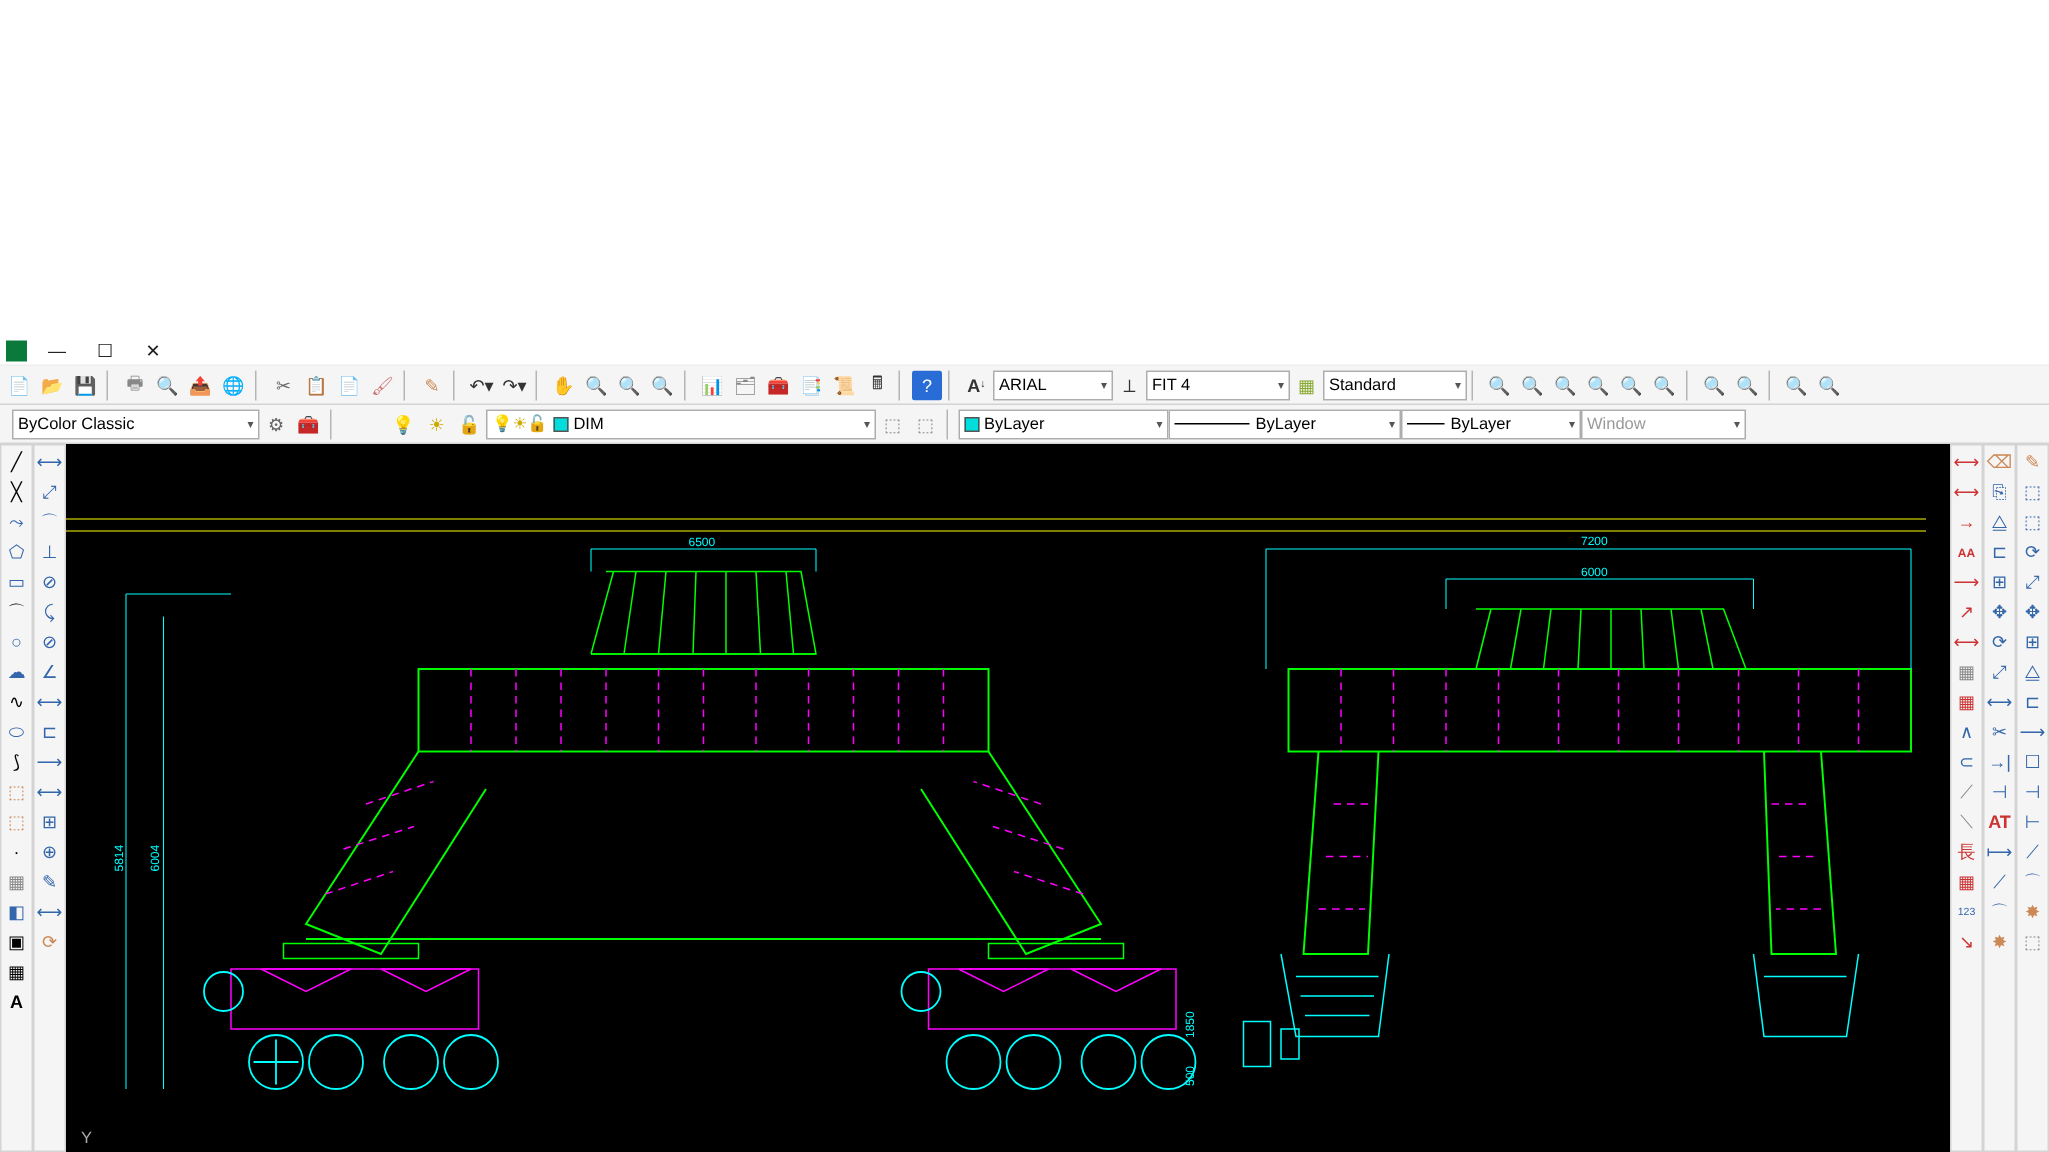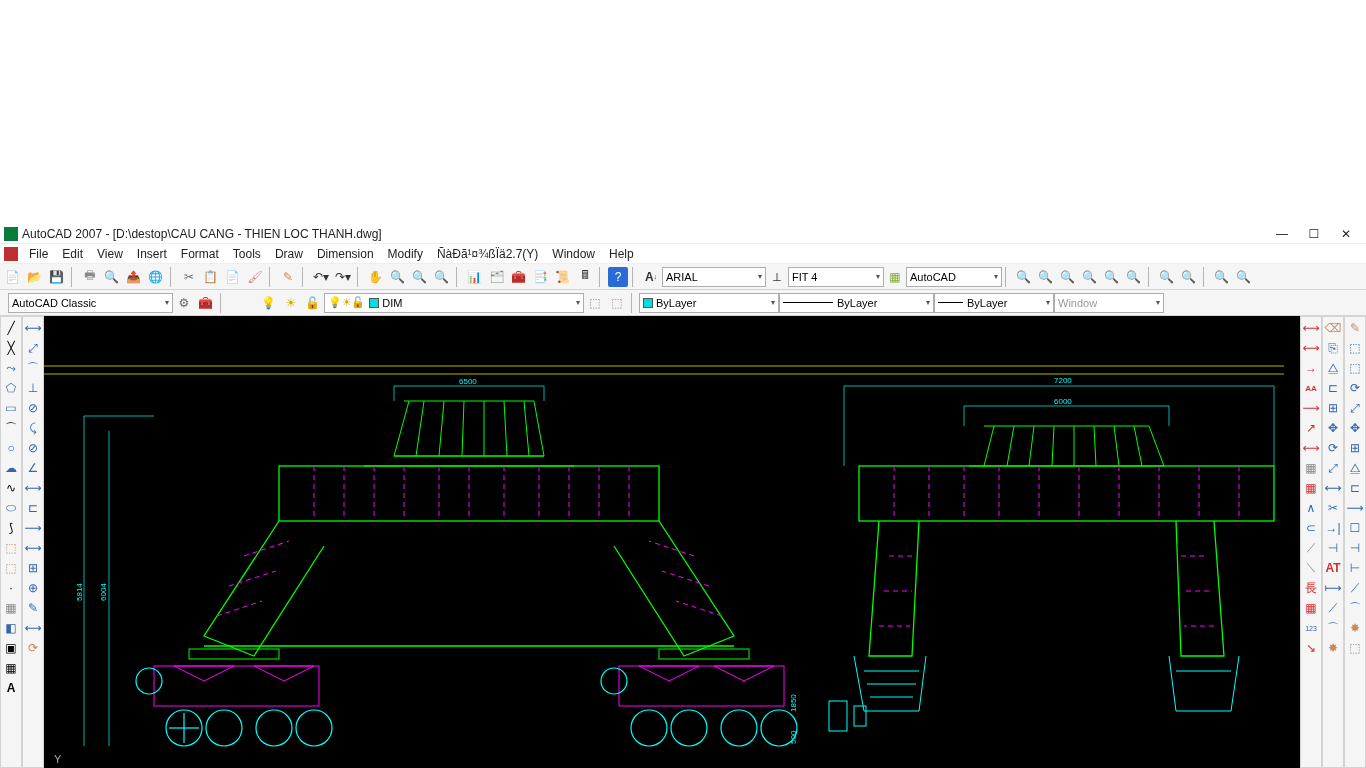--- a/index.html
+++ b/index.html
@@ -25,41 +25,25 @@
 .canvas-wrap svg { position: absolute; top: 0; left: 0; }
 .axis-label { position: absolute; color: #aaa; font-size: 11px; }
 </style>
 </head>
 <body>
 
 <div class="app-root">
 
   <div class="titlebar">
     <div class="icon"></div>
-    <div class="title">AutoCAD 2007 - [D:\destop\CAU CANG - THIEN LOC THANH.dwg]</div>
     <div class="winbtn">—</div>
     <div class="winbtn">☐</div>
     <div class="winbtn">✕</div>
   </div>
 
-  <div class="menubar">
-    <div class="icon"></div>
-    <div class="menu-item">File</div>
-    <div class="menu-item">Edit</div>
-    <div class="menu-item">View</div>
-    <div class="menu-item">Insert</div>
-    <div class="menu-item">Format</div>
-    <div class="menu-item">Tools</div>
-    <div class="menu-item">Draw</div>
-    <div class="menu-item">Dimension</div>
-    <div class="menu-item">Modify</div>
-    <div class="menu-item">ÑàĐã¹¤¾ßÏä2.7(Y)</div>
-    <div class="menu-item">Window</div>
-    <div class="menu-item">Help</div>
-  </div>
 
   <div class="toolbar-row">
     <div class="tbtn" style="color:#d97">📄</div>
     <div class="tbtn" style="color:#da5">📂</div>
     <div class="tbtn" style="color:#36a">💾</div>
     <div class="sep"></div>
     <div class="tbtn" style="color:#888">🖶</div>
     <div class="tbtn" style="color:#888">🔍</div>
     <div class="tbtn" style="color:#c77">📤</div>
     <div class="tbtn" style="color:#3a8">🌐</div>
@@ -82,52 +66,52 @@
     <div class="tbtn" style="color:#c55">📊</div>
     <div class="tbtn" style="color:#888">🗂</div>
     <div class="tbtn" style="color:#7a3">🧰</div>
     <div class="tbtn" style="color:#a6c">📑</div>
     <div class="tbtn" style="color:#888">📜</div>
     <div class="tbtn" style="color:#333">🖩</div>
     <div class="sep"></div>
     <div class="tbtn" style="background:#2a6cd6;color:#fff;border-radius:2px">?</div>
     <div class="sep"></div>
     <div class="tbtn" style="color:#333;font-weight:bold">A<span style="font-size:7px">↓</span></div>
-    <div class="dropdown" style="width:104px">
+    <div class="dropdown" style="width:80px">
       <span>ARIAL</span>
       <span class="dd-arrow">▾</span>
     </div>
     <div class="tbtn" style="color:#333">⟂</div>
     <div class="dropdown" style="width:96px">
       <span>FIT 4</span>
       <span class="dd-arrow">▾</span>
     </div>
     <div class="tbtn" style="color:#8a3">▦</div>
     <div class="dropdown" style="width:96px">
-      <span>AutoCAD</span>
+      <span>Standard</span>
       <span class="dd-arrow">▾</span>
     </div>
     <div class="sep"></div>
     <div class="tbtn" style="color:#36a">🔍</div>
     <div class="tbtn" style="color:#36a">🔍</div>
     <div class="tbtn" style="color:#36a">🔍</div>
     <div class="tbtn" style="color:#36a">🔍</div>
     <div class="tbtn" style="color:#36a">🔍</div>
     <div class="tbtn" style="color:#36a">🔍</div>
     <div class="sep"></div>
     <div class="tbtn" style="color:#36a">🔍</div>
     <div class="tbtn" style="color:#36a">🔍</div>
     <div class="sep"></div>
     <div class="tbtn" style="color:#36a">🔍</div>
     <div class="tbtn" style="color:#36a">🔍</div>
   </div>
 
   <div class="toolbar-row">
     <div class="dropdown" style="width:165px;margin-left:6px">
-      <span>AutoCAD Classic</span>
+      <span>ByColor Classic</span>
       <span class="dd-arrow">▾</span>
     </div>
     <div class="tbtn" style="color:#666">⚙</div>
     <div class="tbtn" style="color:#666">🧰</div>
     <div class="sep"></div>
     <div style="width:30px"></div>
     <div class="tbtn" style="color:#cc0">💡</div>
     <div class="tbtn" style="color:#ca0">☀</div>
     <div class="tbtn" style="color:#888">🔓</div>
     <div class="dropdown" style="width:260px">

